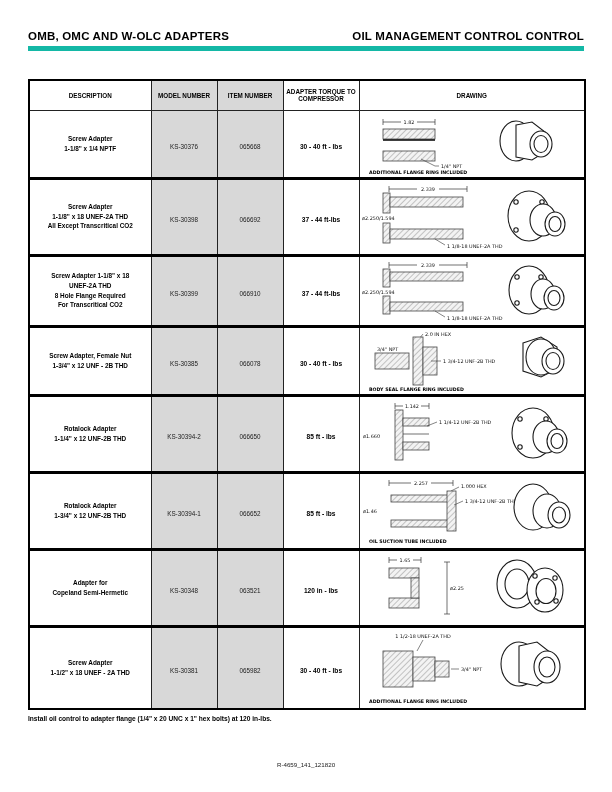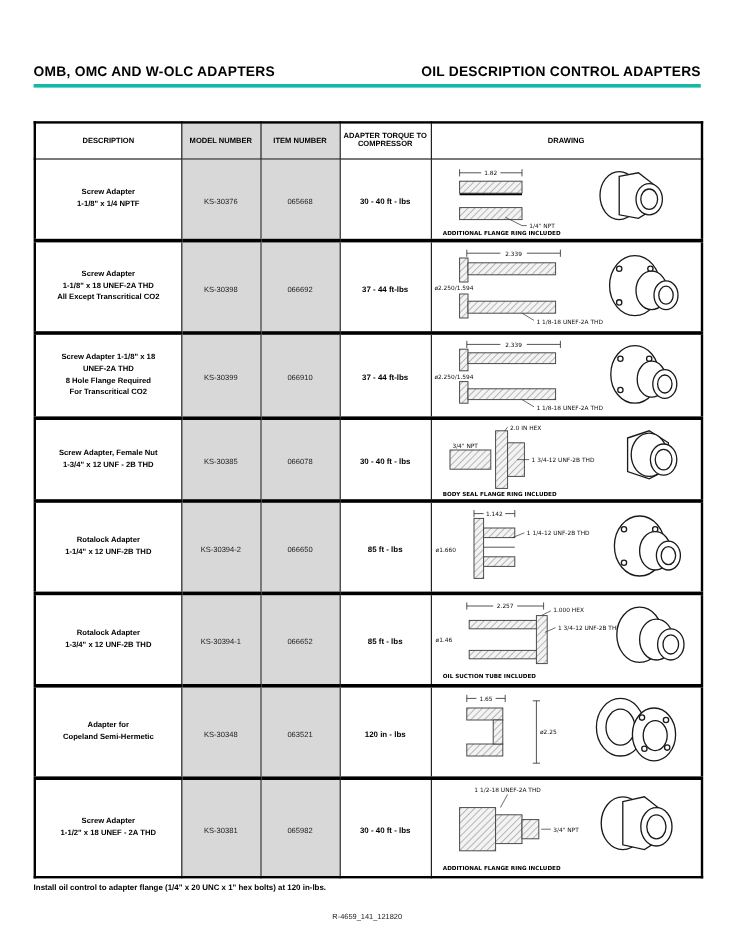--- a/index.html
+++ b/index.html
@@ -4,21 +4,21 @@
 <style>
   html,body{margin:0;padding:0;background:#fff;}
   .page{
     position:relative;width:612px;height:792px;box-sizing:border-box;
     padding:30px 28px 0 28px;background:#fff;overflow:hidden;
     font-family:"Liberation Sans", sans-serif;color:#000;
   }
   
   .masthead{
     display:flex;justify-content:space-between;align-items:flex-end;
-    border-bottom:3px solid #14b8a6;padding-bottom:4px;margin-top:24px;
+    border-bottom:5px solid #14b8a6;padding-bottom:4px;
   }
   .masthead .ttl{font-weight:bold;font-size:11.5px;letter-spacing:.2px;}
   
   table.adapters{
     border-collapse:collapse;table-layout:fixed;margin-top:28px;
     width:556px;border:2px solid #000;
   }
   table.adapters th{
     border:1px solid #222;font-weight:bold;font-size:6.3px;
     text-align:center;vertical-align:middle;padding:2px;
@@ -60,21 +60,21 @@
       <rect width="4" height="4" fill="#f3f3f3"></rect>
       <line x1="0" y1="0" x2="0" y2="4" stroke="#8f8f8f" stroke-width="1"></line>
     </pattern>
   </defs>
 </svg>
 
 <div class="page">
 
   <div class="masthead">
     <div class="ttl">OMB, OMC AND W-OLC ADAPTERS</div>
-    <div class="ttl">OIL DESCRIPTION CONTROL ADAPTERS</div>
+    <div class="ttl">OIL MANAGEMENT CONTROL CONTROL</div>
   </div>
 
   <table class="adapters">
     <colgroup>
       <col class="col-desc">
         <col class="col-model">
         <col class="col-item">
         <col class="col-torque">
         <col class="col-draw">
     </colgroup>

